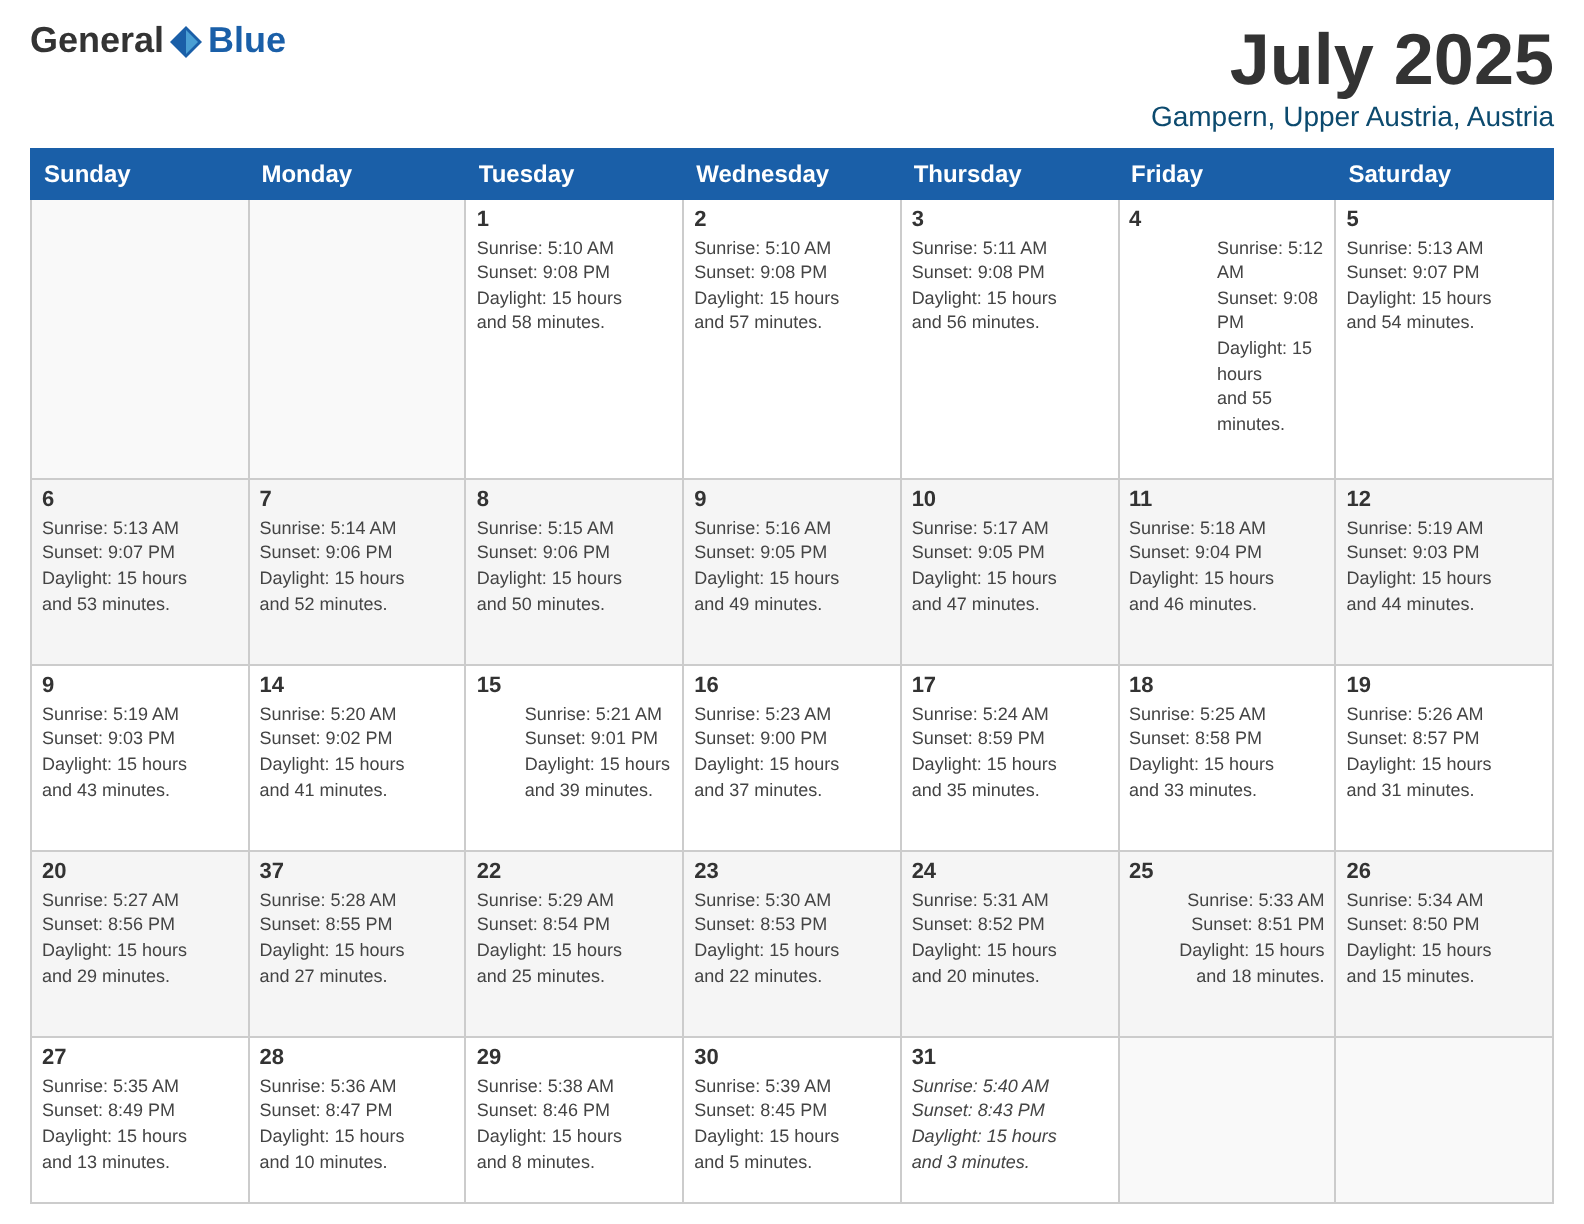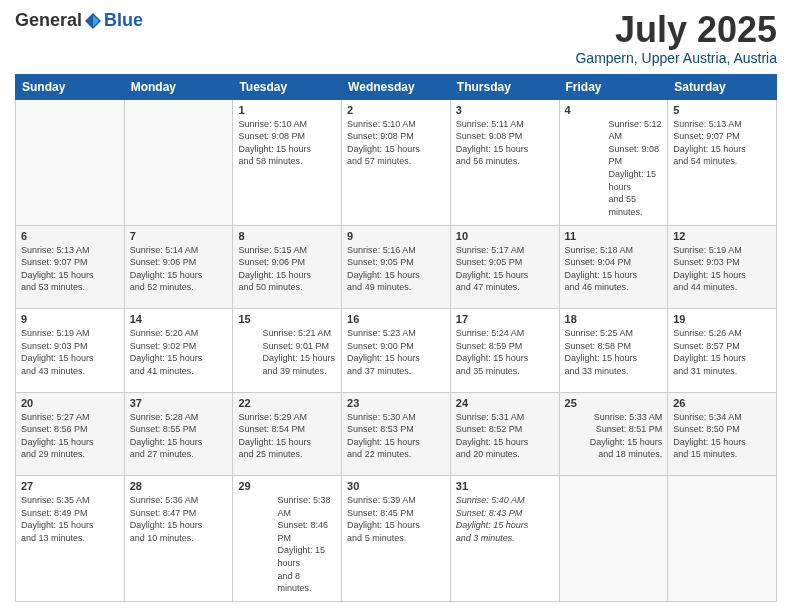--- a/index.html
+++ b/index.html
@@ -331,21 +331,21 @@
           </td>
           <td>
             <div class="day-number">28</div>
             <div class="day-info" style="white-space: pre-line;">Sunrise: 5:36 AM
 Sunset: 8:47 PM
 Daylight: 15 hours
 and 10 minutes.</div>
           </td>
           <td>
             <div class="day-number">29</div>
-            <div class="day-info" style="white-space: pre-line; margin-left: 39px;">Sunrise: 5:38 AM
+            <div class="day-info" style="white-space: pre-line;">Sunrise: 5:38 AM
 Sunset: 8:46 PM
 Daylight: 15 hours
 and 8 minutes.</div>
           </td>
           <td>
             <div class="day-number">30</div>
             <div class="day-info" style="white-space: pre-line;">Sunrise: 5:39 AM
 Sunset: 8:45 PM
 Daylight: 15 hours
 and 5 minutes.</div>

